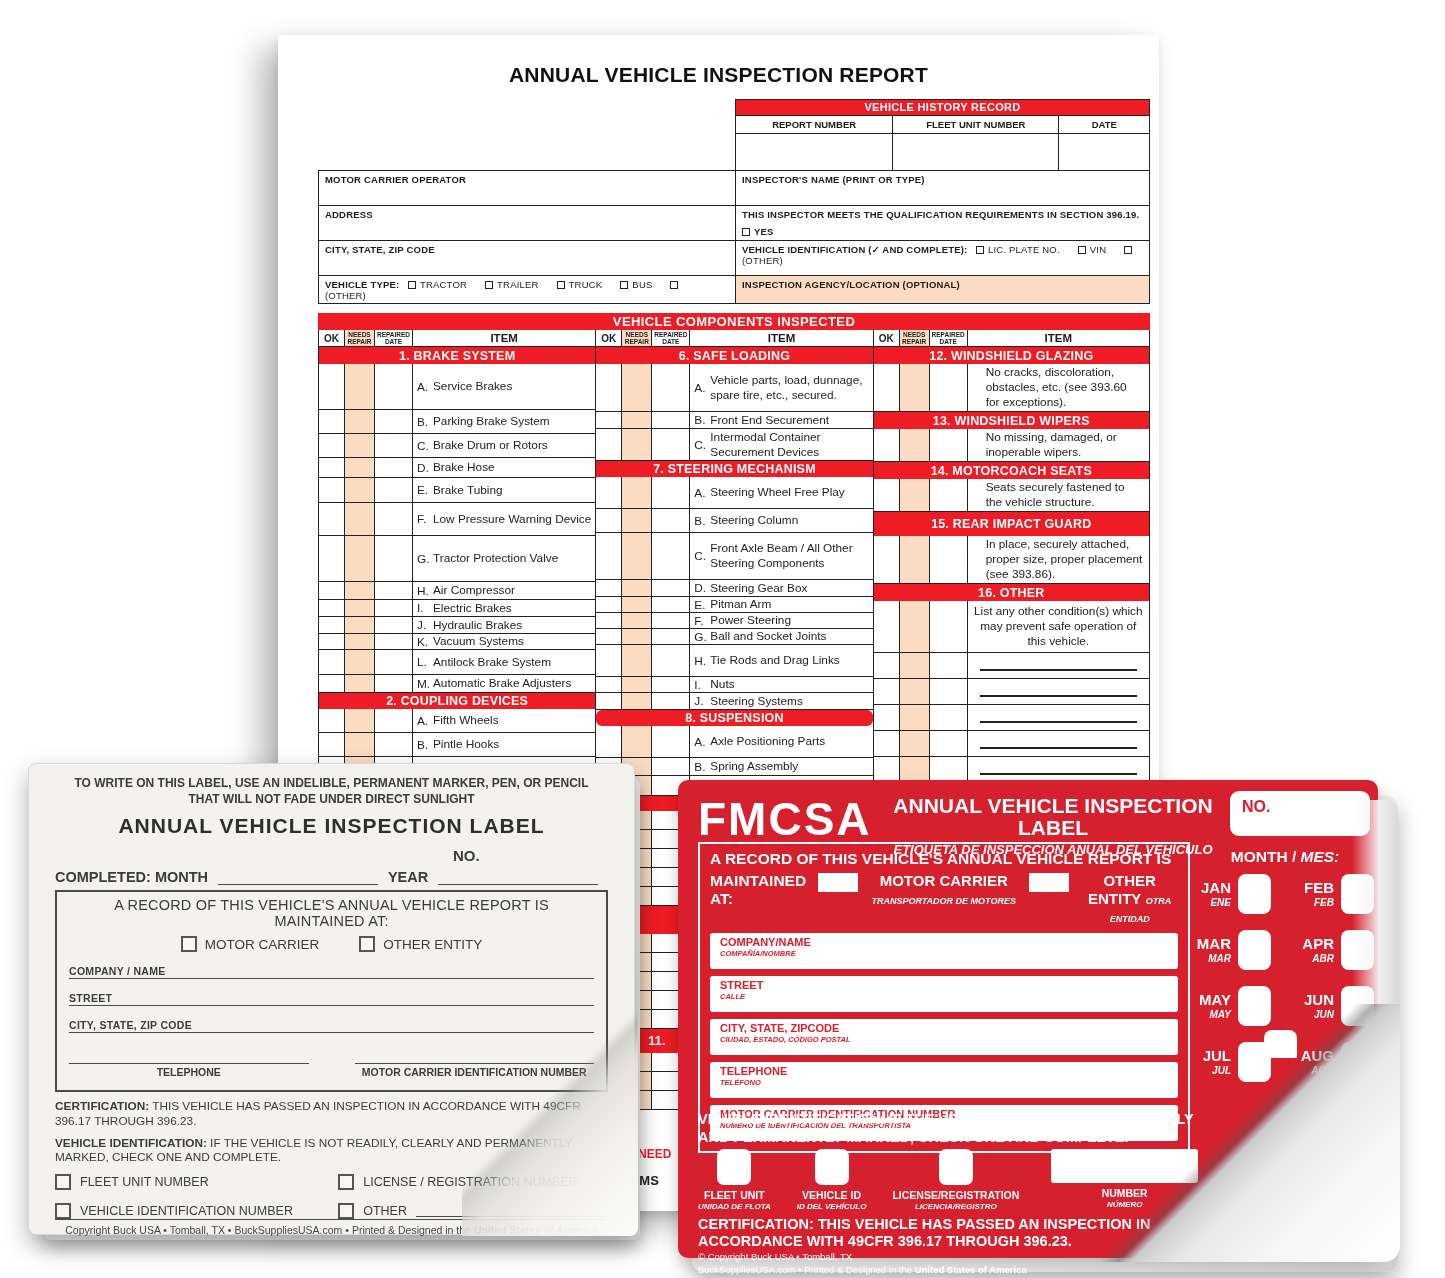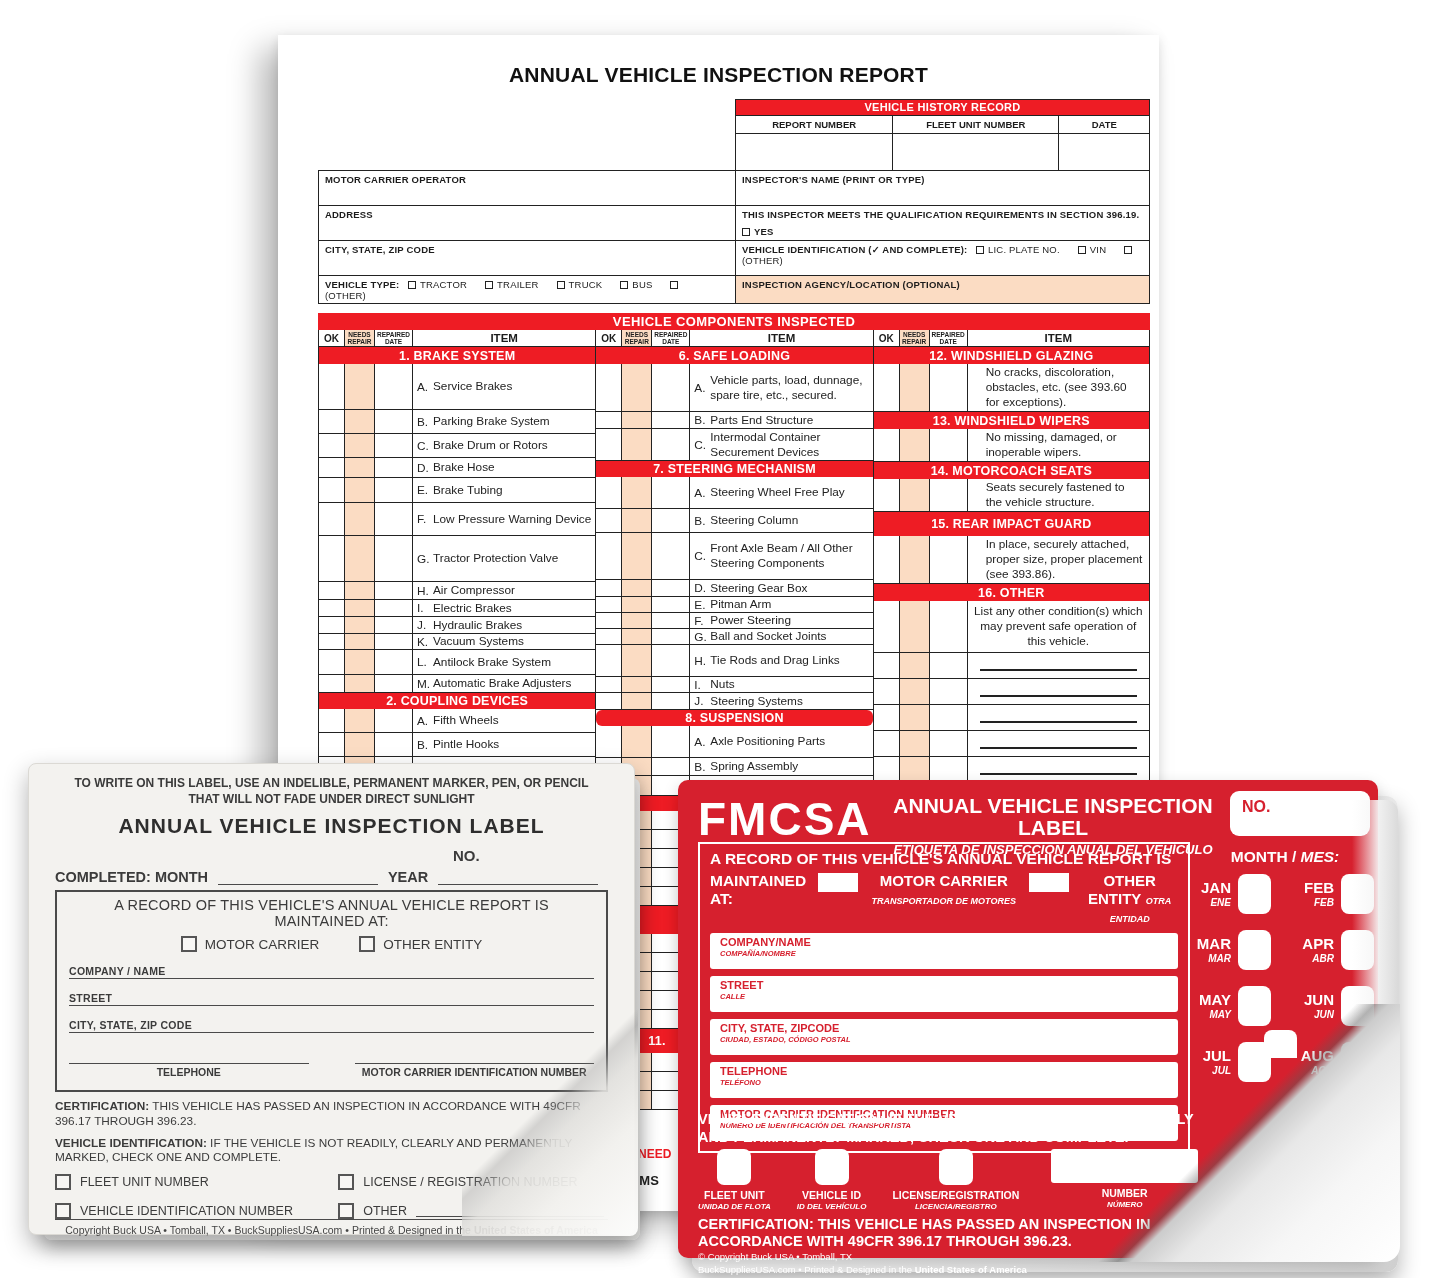--- a/index.html
+++ b/index.html
@@ -382,21 +382,21 @@
               <span class="ltr">A.</span>
               <span class="txt">Vehicle parts, load, dunnage, spare tire, etc., secured.</span>
             </div>
           </div>
           <div class="row" style="height: 17px;">
             <div class="c1"></div>
             <div class="c2"></div>
             <div class="c3"></div>
             <div class="c4">
               <span class="ltr">B.</span>
-              <span class="txt">Parts End Structure</span>
+              <span class="txt">Front End Securement</span>
             </div>
           </div>
           <div class="row" style="height: 32px;">
             <div class="c1"></div>
             <div class="c2"></div>
             <div class="c3"></div>
             <div class="c4">
               <span class="ltr">C.</span>
               <span class="txt">Intermodal Container Securement Devices</span>
             </div>

